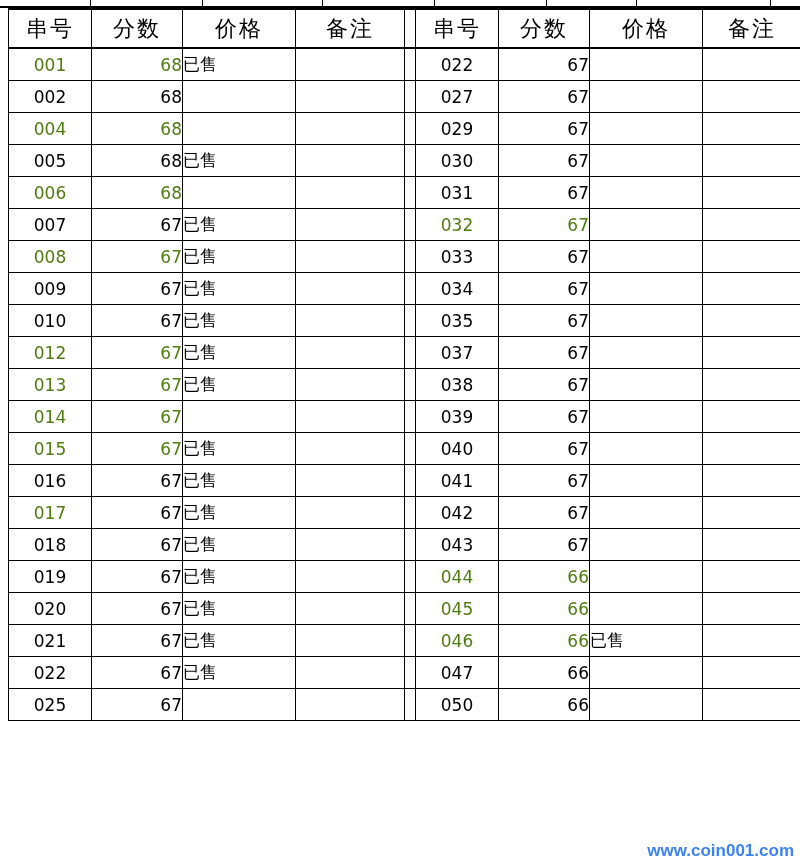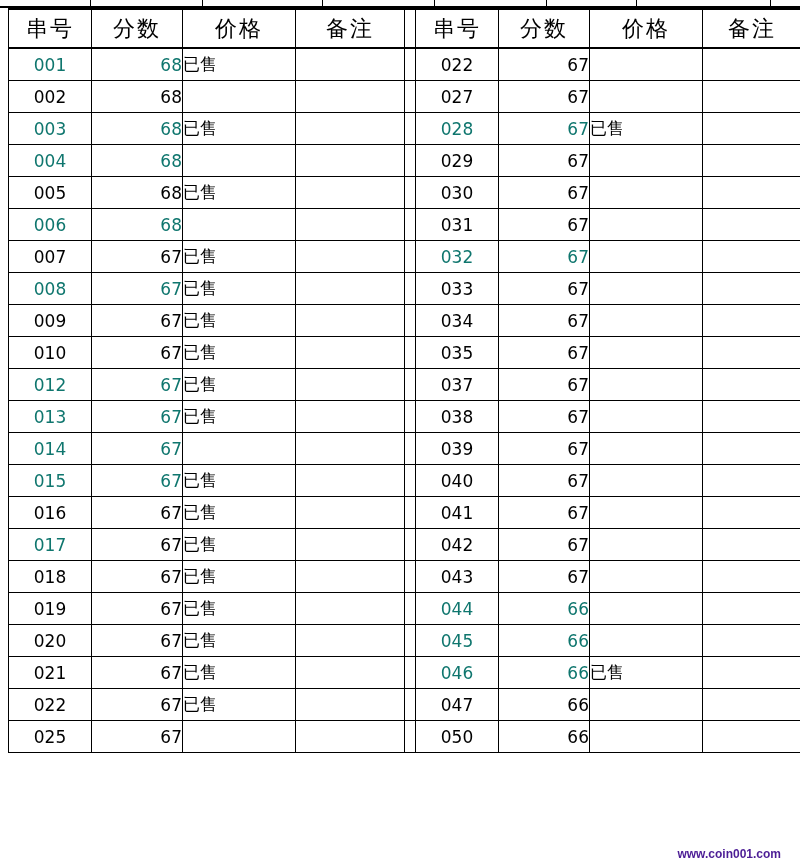--- a/index.html
+++ b/index.html
@@ -67,27 +67,27 @@
   td.c-id    { width: 82px;  text-align: center; }
   td.c-score { width: 90px;  text-align: right; padding-right: 6px; }
   td.c-price { width: 112px; text-align: left;  padding-left: 5px; }
   td.c-note  { width: 108px; text-align: left;  padding-left: 5px; }
   td.gap     { width: 10px; border-top: none; border-bottom: none; border-left: 2px solid #000; border-right: 2px solid #000; background:#fff;}
   tr.header td.gap { border-top: 2px solid #000; border-bottom: 2px solid #000; }
   td.c-id2    { width: 82px;  text-align: center; }
   td.c-score2 { width: 90px;  text-align: right; padding-right: 6px; }
   td.c-price2 { width: 112px; text-align: left;  padding-left: 5px; }
   td.c-note2  { width: 98px;  text-align: left;  padding-left: 5px; }
-  .red { color: #0f766e; }
+  .red { color: #4d7c0f; }
   .watermark {
     position: absolute;
-    right: 19px;
+    right: 6px;
     bottom: 2px;
-    color: #4c1d95;
-    font-size: 12px;
+    color: #3b82f6;
+    font-size: 17px;
     font-weight: bold;
     font-family: "Liberation Sans", sans-serif;
     letter-spacing: 0px;
   }
 </style>
 </head>
 <body>
 
 <div class="sheet">
 
@@ -130,31 +130,20 @@
           <td class="c-score"><span>68</span></td>
           <td class="c-price"></td>
           <td class="c-note"></td>
           <td class="gap"></td>
           <td class="c-id2"><span>027</span></td>
           <td class="c-score2"><span>67</span></td>
           <td class="c-price2"></td>
           <td class="c-note2"></td>
         </tr>
         <tr>
-          <td class="c-id"><span class="red">003</span></td>
-          <td class="c-score"><span class="red">68</span></td>
-          <td class="c-price"><span>已售</span></td>
-          <td class="c-note"></td>
-          <td class="gap"></td>
-          <td class="c-id2"><span class="red">028</span></td>
-          <td class="c-score2"><span class="red">67</span></td>
-          <td class="c-price2"><span>已售</span></td>
-          <td class="c-note2"></td>
-        </tr>
-        <tr>
           <td class="c-id"><span class="red">004</span></td>
           <td class="c-score"><span class="red">68</span></td>
           <td class="c-price"></td>
           <td class="c-note"></td>
           <td class="gap"></td>
           <td class="c-id2"><span>029</span></td>
           <td class="c-score2"><span>67</span></td>
           <td class="c-price2"></td>
           <td class="c-note2"></td>
         </tr>

